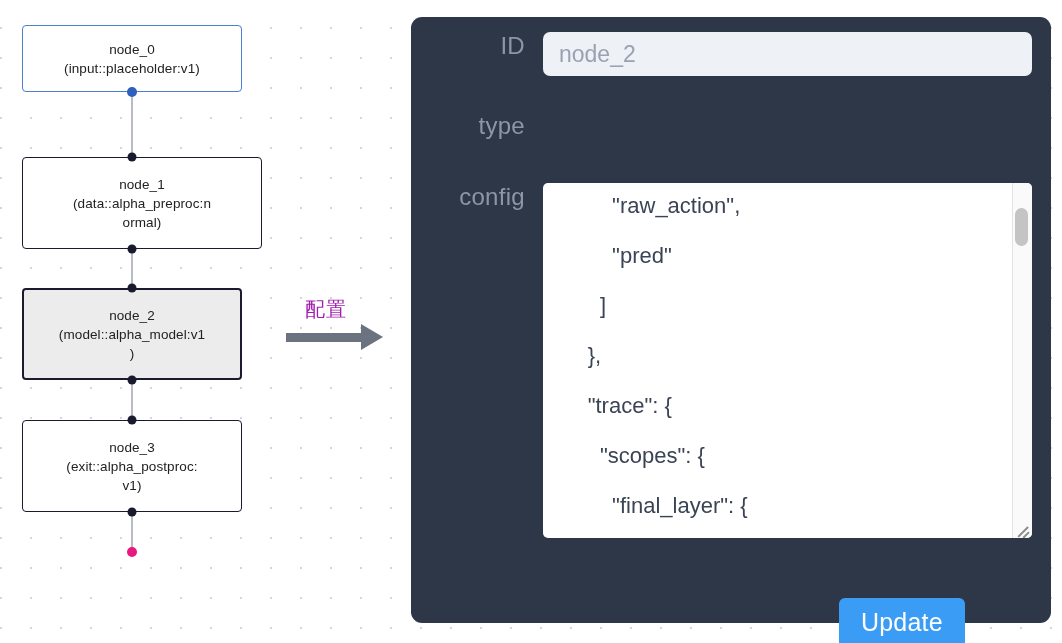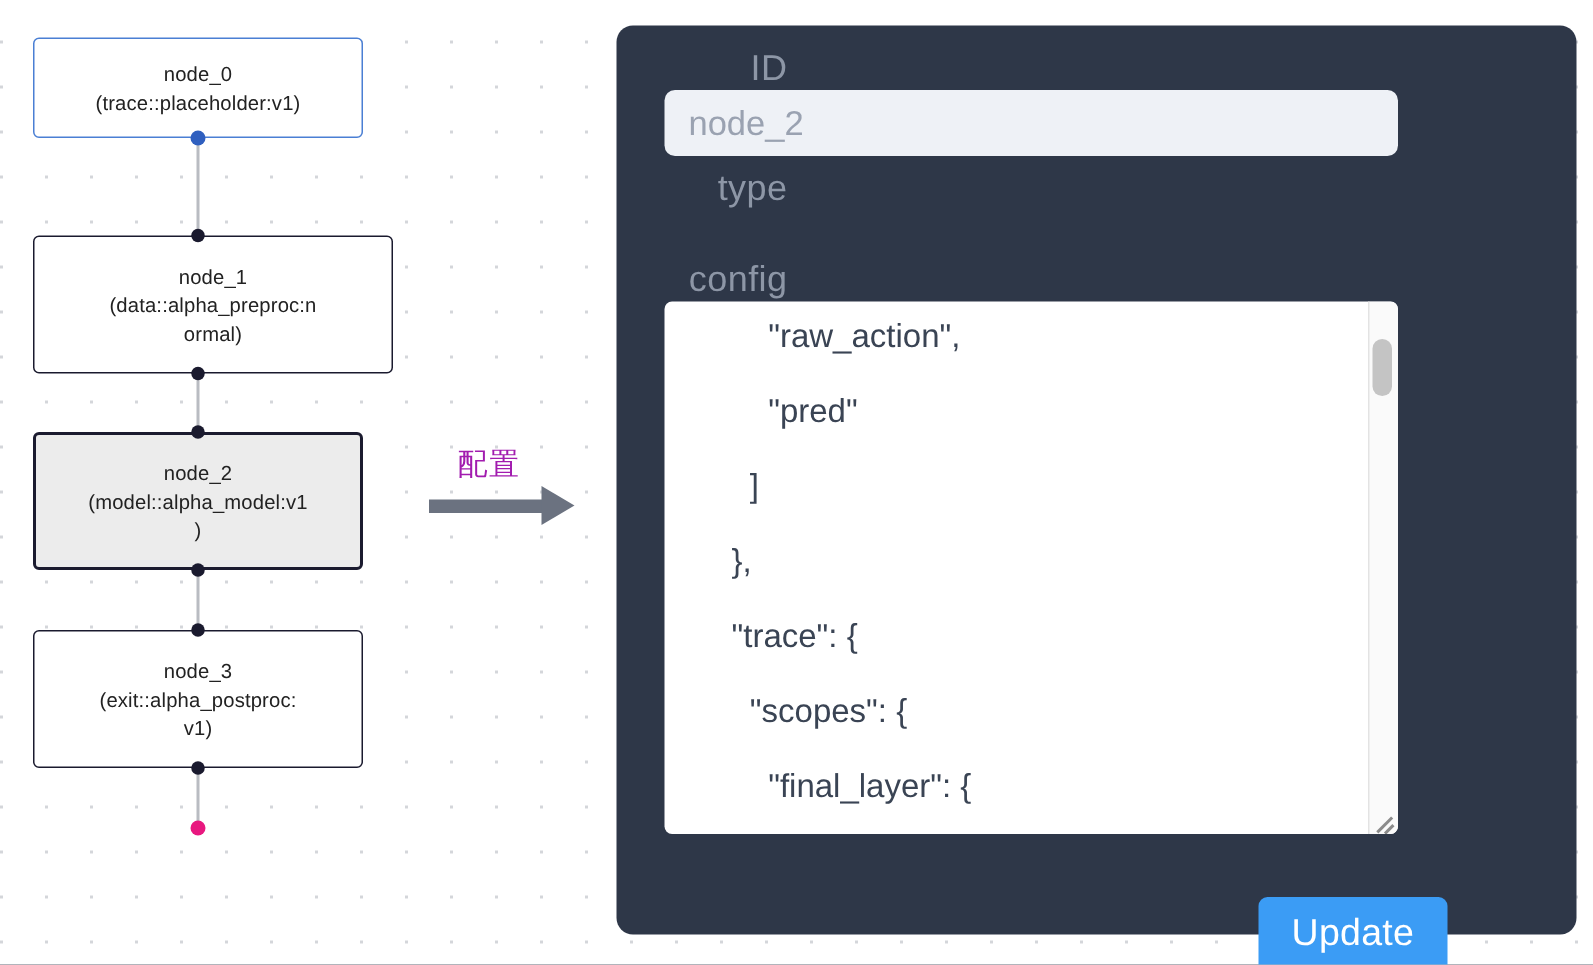--- a/index.html
+++ b/index.html
@@ -73,21 +73,21 @@
     border-left:22px solid #6b7280;
   }
 
   
   .panel{
     position:absolute;left:411px;top:17px;width:640px;height:606px;
     background:#2e3748;
     border-radius:11px;
     box-sizing:border-box;
   }
-  .row{position:absolute;display:flex;align-items:flex-start;flex-direction:column;}
+  .row{position:absolute;display:flex;align-items:flex-start;}
   .plabel{
     color:#8d96a6;
     font-size:24px;
     line-height:28px;
     text-align:right;
     width:100px;
     font-weight:400;
     letter-spacing:0.3px;
   }
   .field{
@@ -98,21 +98,21 @@
     color:#9aa2b1;
     font-size:23px;
     font-family:"Liberation Sans","DejaVu Sans",sans-serif;
     padding:6px 16px;
     outline:none;
   }
   #row-id{left:14px;top:15px;}
   #row-id .field{width:489px;height:44px;line-height:32px;}
   #row-type{left:14px;top:95px;}
   #row-type .field{width:489px;height:44px;line-height:32px;}
-  #row-config{left:14px;top:156px;}
+  #row-config{left:14px;top:166px;}
 
   .ta-wrap{
     position:relative;width:489px;height:355px;
     background:#ffffff;border-radius:5px;overflow:hidden;
     box-sizing:border-box;
   }
   .ta-text{
     position:absolute;left:0;top:-2px;width:452px;height:360px;
     color:#3a4454;
     font-size:22px;
@@ -161,21 +161,21 @@
 
   <div class="canvas"></div>
 
   <div class="edge" style="left:131px;top:92px;height:65px;"></div>
   <div class="edge" style="left:131px;top:249px;height:39px;"></div>
   <div class="edge" style="left:131px;top:380px;height:40px;"></div>
   <div class="edge" style="left:131px;top:512px;height:40px;"></div>
 
   <div class="node start" style="left:22px;top:25px;width:220px;height:67px;">
     <span class="ntext">node_0
-(trace::placeholder:v1)</span>
+(input::placeholder:v1)</span>
   </div>
   <div class="port blue" style="left:132px;top:92px;"></div>
 
   <div class="node" style="left:22px;top:157px;width:240px;height:92px;">
     <span class="ntext">node_1
 (data::alpha_preproc:n
 ormal)</span>
   </div>
   <div class="port" style="left:132px;top:157px;"></div>
   <div class="port" style="left:132px;top:249px;"></div>

